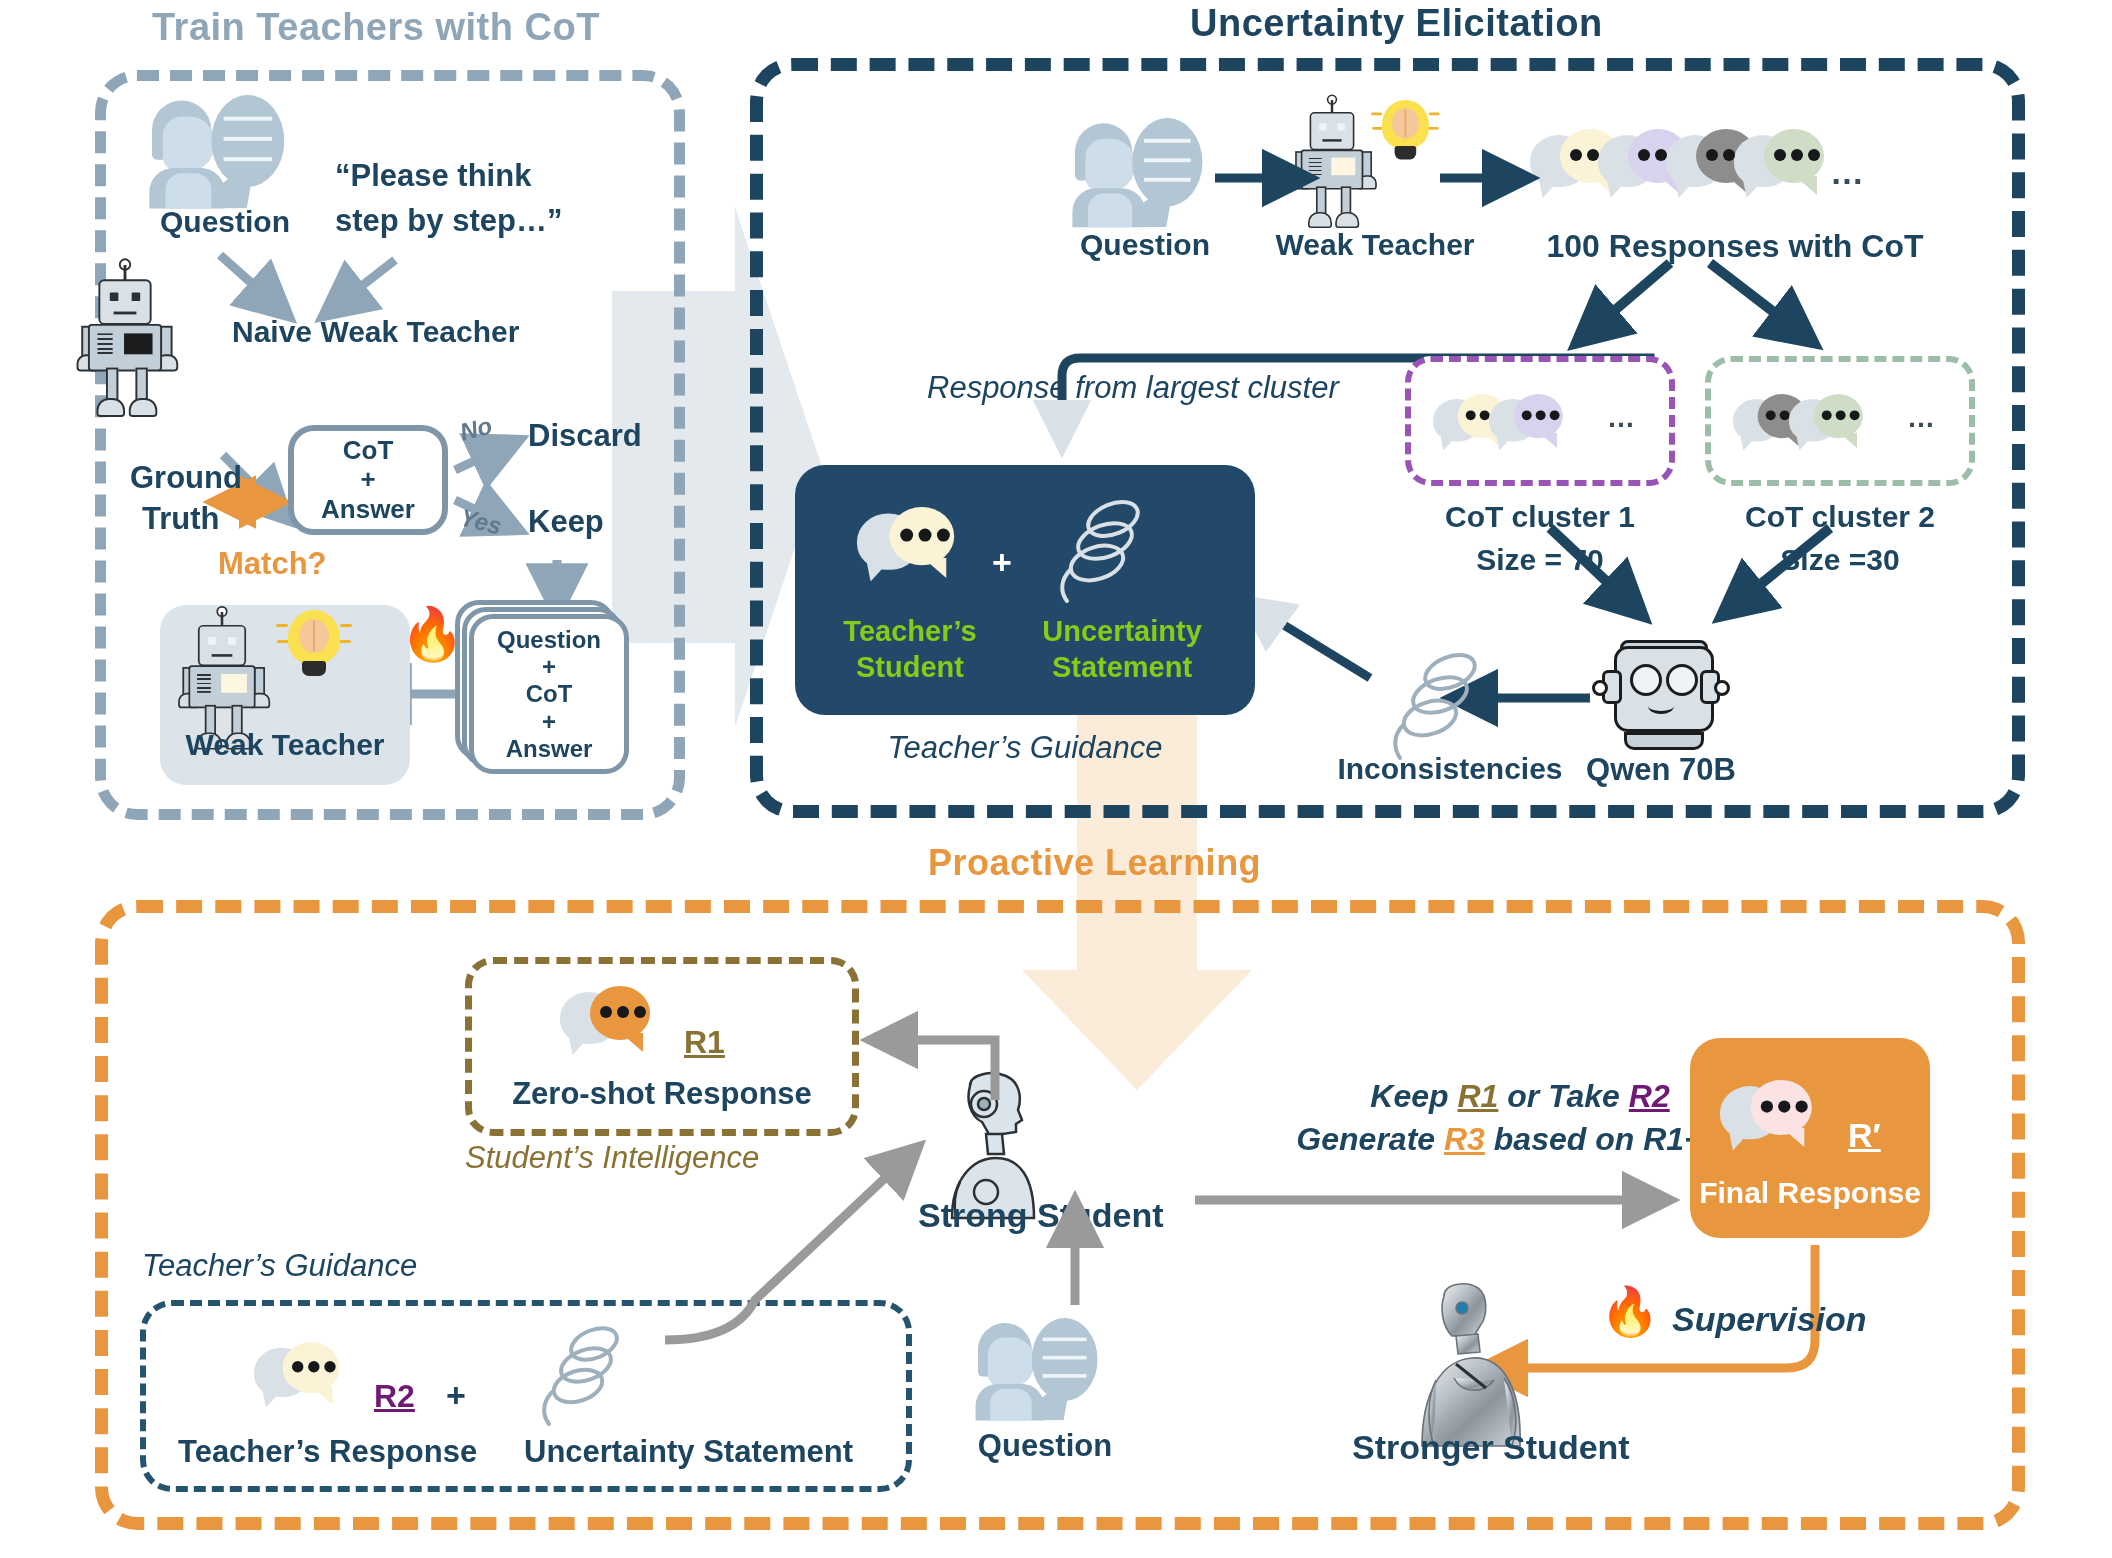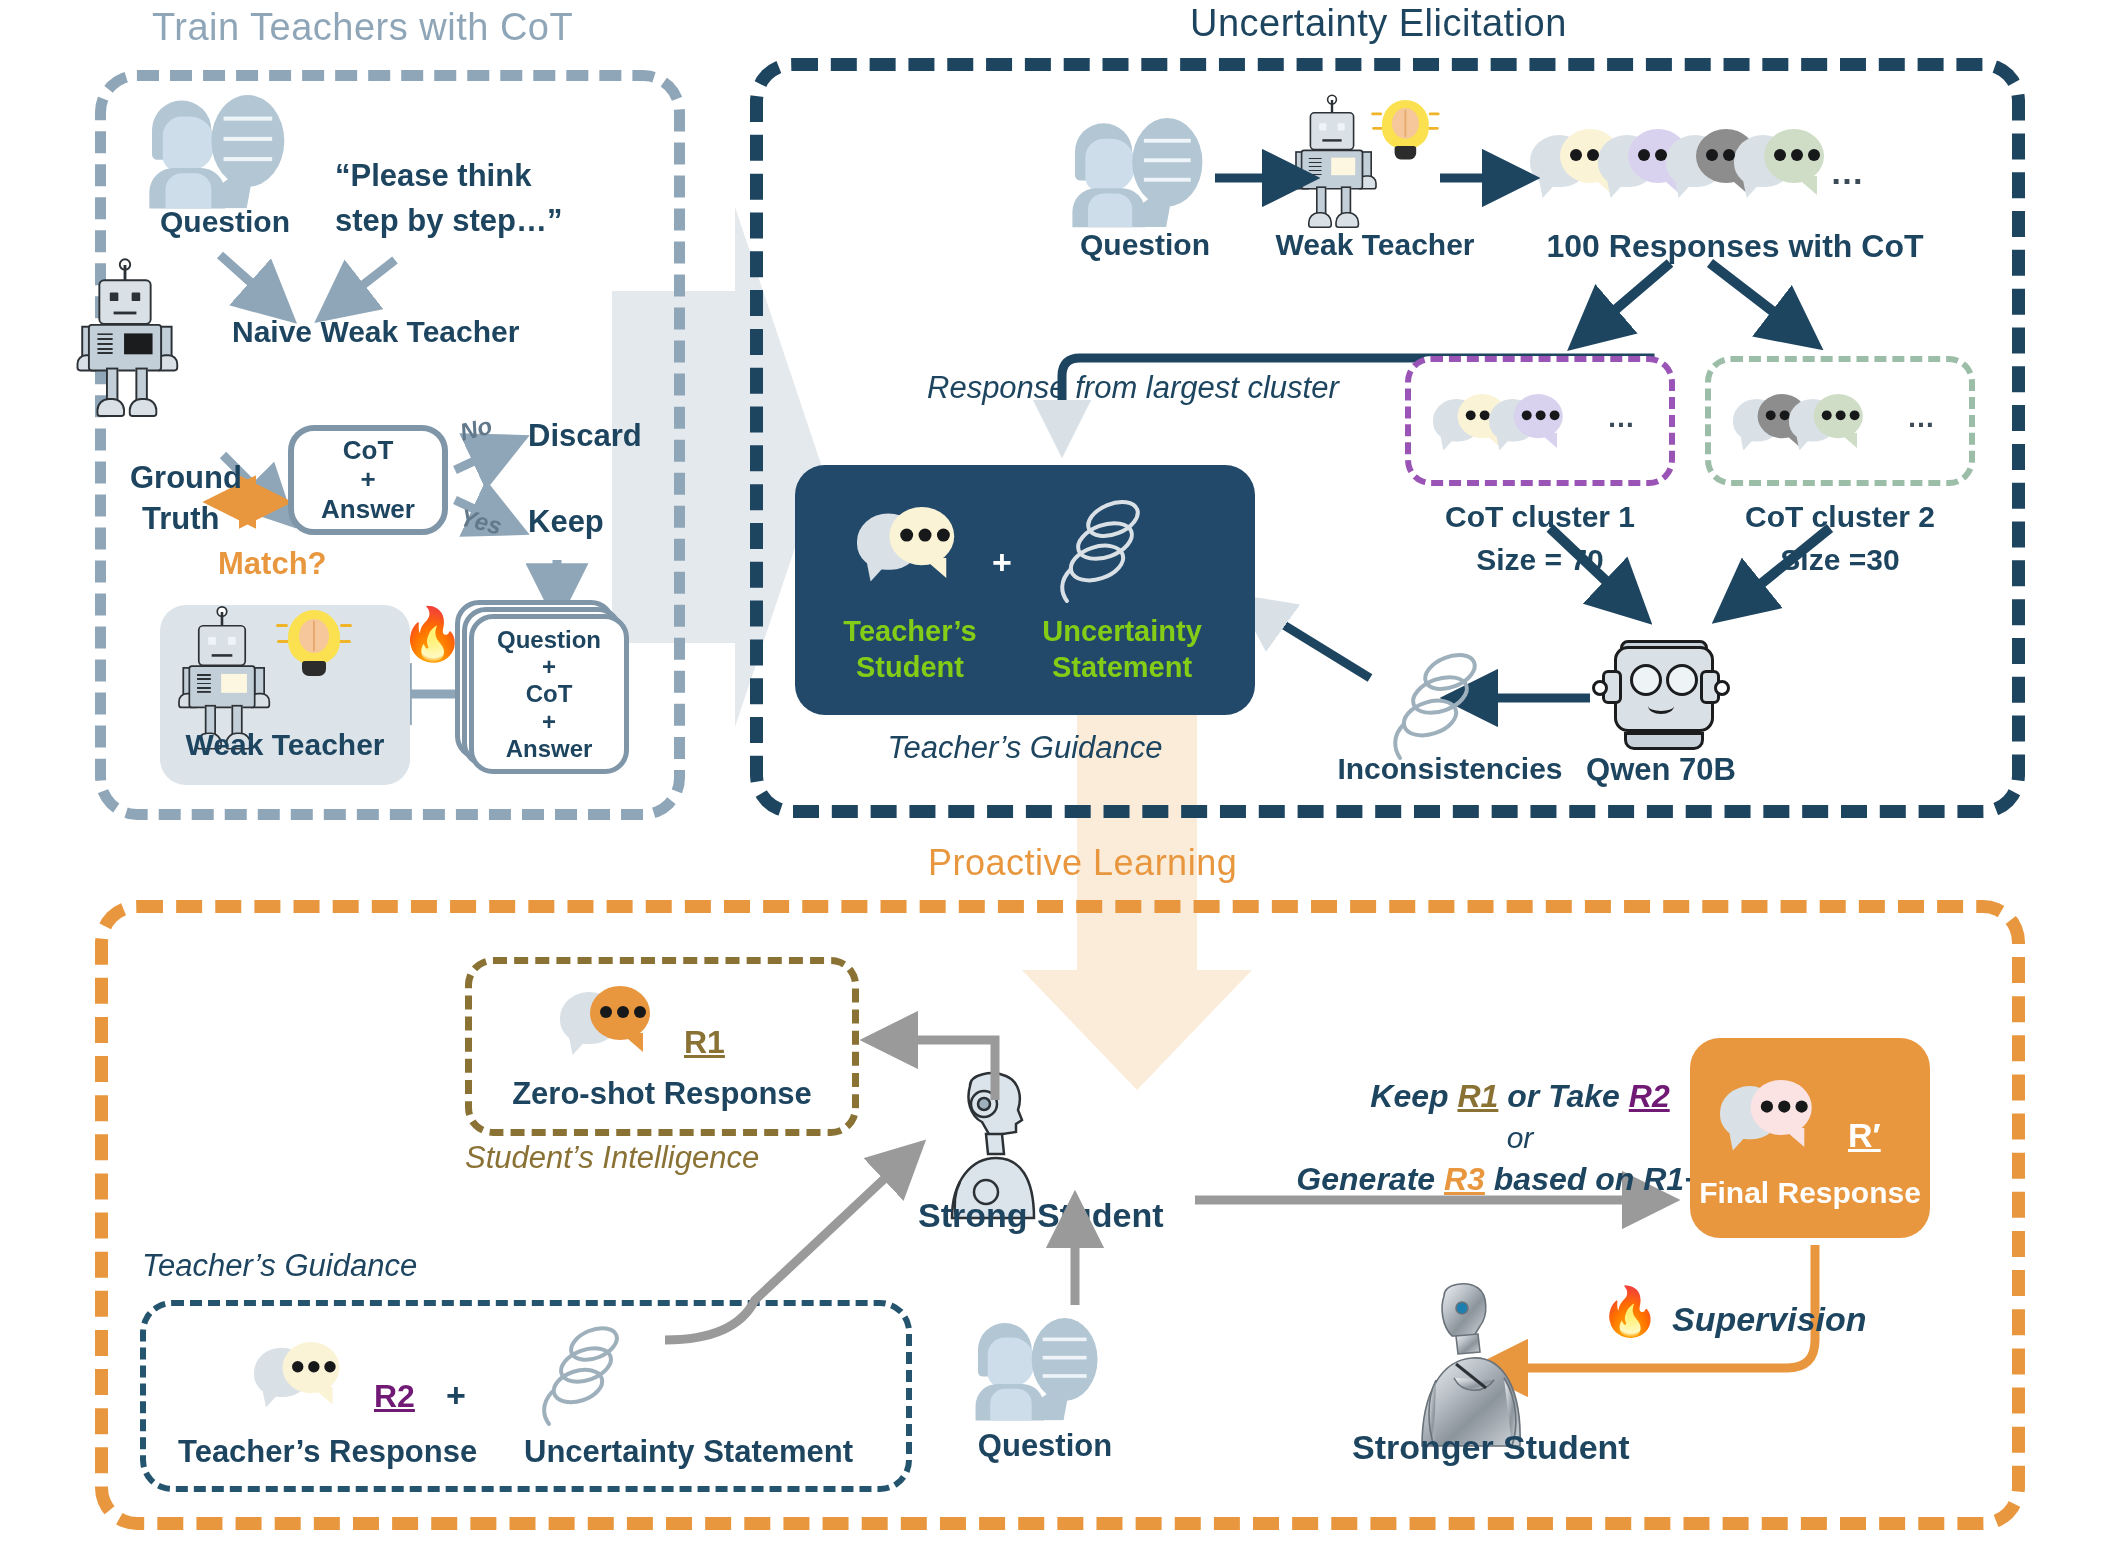--- a/index.html
+++ b/index.html
@@ -7,21 +7,21 @@
     width:2112px;height:1558px;position:relative;overflow:hidden;
     font-family:"Liberation Sans", sans-serif;
     color:#1e4560;
   }
   .stage{position:absolute;left:0;top:0;width:2112px;height:1558px;}
   .abs{position:absolute;}
   .ctr{text-align:center;}
 
   
   .panel-title{
-    position:absolute;font-weight:normal;letter-spacing:.5px;white-space:nowrap;
+    position:absolute;font-weight:bold;letter-spacing:.5px;white-space:nowrap;
   }
   #title-train{ left:152px; top:6px; font-size:38px; color:#8fa6b8; }
   #title-uncert{ left:1190px; top:2px; font-size:38px; color:#1e4560; }
   #title-proactive{ left:928px; top:842px; font-size:36px; color:#e8973f; }
 
   
   .panel{position:absolute;border-radius:42px;box-sizing:border-box;}
   #panel-train{
     left:95px; top:70px; width:590px; height:750px;
     border:11px dashed #8fa6b8;
@@ -632,21 +632,20 @@
 
     <line x1="1100" y1="300" x2="1570" y2="300" stroke="#9a9a9a" stroke-width="9" marker-end="url(#arGray)"></line>
 
     <path d="M 1720 345 L 1720 440 Q 1720 468 1692 468 L 1390 468" fill="none" stroke="#e8973f" stroke-width="9" marker-end="url(#arOr2)"></path>
   </svg>
 
   <div class="abs" style="left:1240px;top:1078px;width:560px;text-align:center;">
     <div style="font-size:32px;font-weight:bold;font-style:italic;color:#1e4560;">
       <span>Keep </span><u class="r1">R1</u><span> or Take </span><u class="r2">R2</u>
     </div>
-    <div style="font-size:30px;font-style:italic;color:#1e4560;margin-top:6px;">or</div>
     <div style="font-size:32px;font-weight:bold;font-style:italic;color:#1e4560;margin-top:6px;">
       <span>Generate </span><u class="r3">R3</u><span> based on R1+R2</span>
     </div>
   </div>
 
   <div id="final-response-box">
     <div class="bub" style="left:30px;top:42px;transform:scale(1.02);transform-origin:left top;">
       <div class="back"></div>
         <div class="front" style="background:#fbe3e3;"></div>
       <div class="dots">

